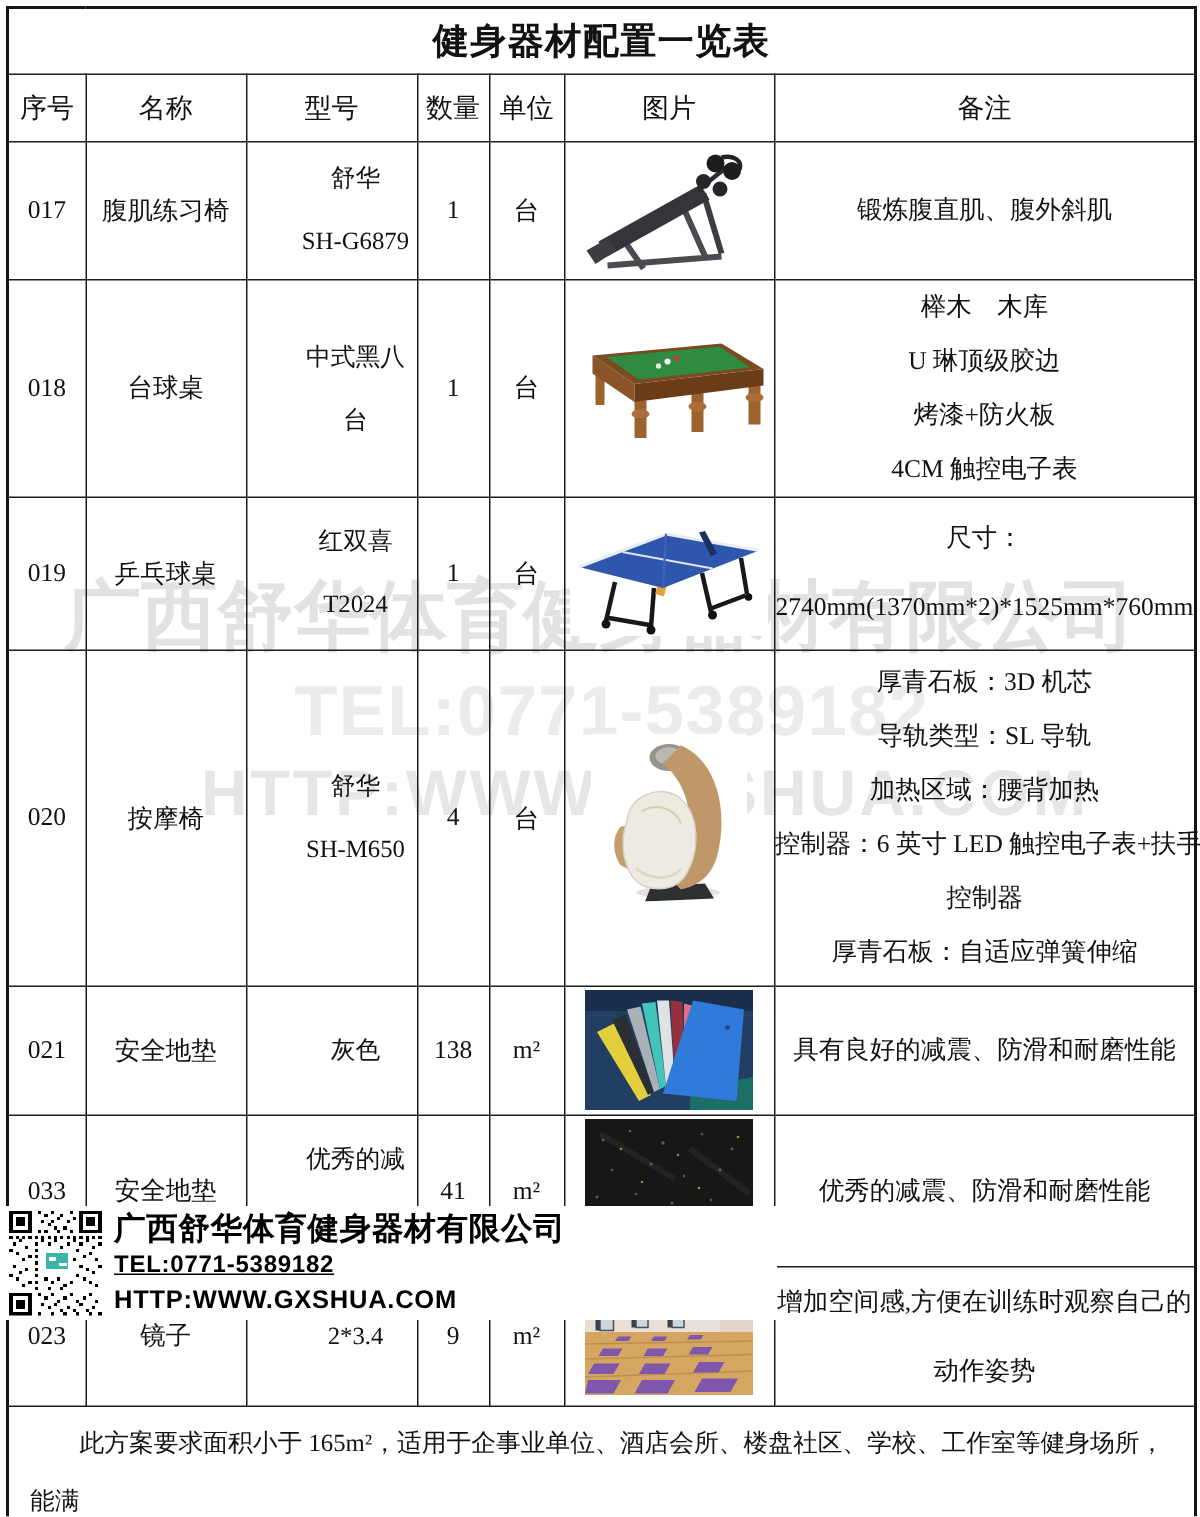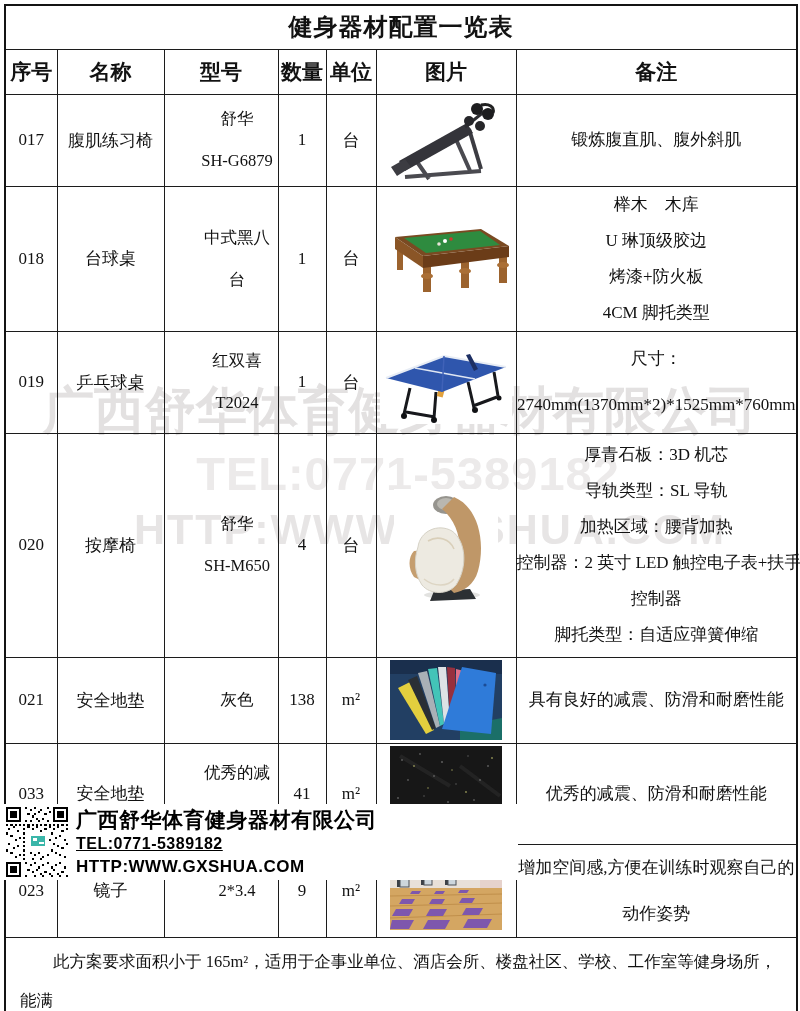--- a/index.html
+++ b/index.html
@@ -14,21 +14,21 @@
   .wm2 { top:446px; left:408px; transform:translateX(-50%); font-size:47px; color:#eceaea; letter-spacing:1px; }
   .wm3 { top:505px; left:430px; transform:translateX(-50%); font-size:43px; color:#e7e5e5; letter-spacing:2px; }
 
   
   table.sheet { position:absolute; left:4px; top:4px; width:792px; z-index:2;
                 border-collapse:collapse; table-layout:fixed; border:2px solid #141414; }
   .sheet td, .sheet th { border:1px solid #1c1c1c; text-align:center; vertical-align:middle;
                          font-size:17px; font-weight:normal; padding:0; background:transparent; }
   .r-title td { height:44px; }
   .title-text { font-size:24px; font-weight:bold; letter-spacing:1px; }
-  .r-head th { height:45px; font-weight:bold; font-size:21px; }
+  .r-head th { height:45px; font-weight:normal; font-size:18px; }
   .c-model div { line-height:42px; font-size:16.5px;padding-left:32px; }
   .c-name { font-size:17px; }
   .c-remarks { text-align:left; padding:4px 6px 4px 12px; font-size:16px;margin-left:16px; }
   .c-remarks div { line-height:36px; white-space:nowrap; }
   tr.sp .c-remarks div { line-height:46px; white-space:normal; }
   .c-img { padding:0; }
   .c-img svg { display:block; margin:0 auto; }
   .r-note td { height:79px; text-align:left; padding:4px 14px 0 14px; font-size:16.5px; }
   .r-note .ln { line-height:39px; }
   .ln1 { text-indent:2em; }
@@ -133,21 +133,21 @@
           <polygon points="25,16 101,9 121,23 47,31" fill="#2e8b3f"></polygon>
           <circle cx="66" cy="19" r="2" fill="#ffffff"></circle>
           <circle cx="72" cy="17" r="1.8" fill="#c83b2e"></circle>
           <circle cx="60" cy="22" r="1.8" fill="#e8e4d8"></circle>
         </svg>
       </td>
       <td class="c-remarks">
         <div>榉木　木库</div>
         <div>U 琳顶级胶边</div>
         <div>烤漆+防火板</div>
-        <div>4CM 脚托类型</div>
+        <div>4CM 触控电子表</div>
       </td>
     </tr>
 
     <tr class="r-data sp" style="height:102px">
       <td class="c-no">019</td>
       <td class="c-name">乒乓球桌</td>
       <td class="c-model">
         <div>红双喜</div>
         <div>T2024</div>
       </td>
@@ -195,23 +195,23 @@
           <path d="M20,62 C14,68 14,80 20,88 L30,93 C23,81 23,70 30,61 Z" fill="#c59e6f"></path>
           <path d="M24,58 C26,42 44,34 58,42 C72,52 74,78 62,96 C54,106 36,106 28,96 C20,84 20,70 24,58 Z" fill="#edeae1" stroke="#d6d2c6" stroke-width="1"></path>
           <path d="M34,52 C44,46 56,50 60,60" stroke="#d9cfb9" stroke-width="1.5" fill="none"></path>
           <path d="M30,90 C40,98 54,98 60,90" stroke="#ddd5c3" stroke-width="1.5" fill="none"></path>
         </svg>
       </td>
       <td class="c-remarks">
         <div>厚青石板：3D 机芯</div>
         <div>导轨类型：SL 导轨</div>
         <div>加热区域：腰背加热</div>
-        <div>控制器：2 英寸 LED 触控电子表+扶手</div>
+        <div>控制器：6 英寸 LED 触控电子表+扶手</div>
         <div>控制器</div>
-        <div>脚托类型：自适应弹簧伸缩</div>
+        <div>厚青石板：自适应弹簧伸缩</div>
       </td>
     </tr>
 
     <tr class="r-data" style="height:86px">
       <td class="c-no">021</td>
       <td class="c-name">安全地垫</td>
       <td class="c-model">
         <div>灰色</div>
       </td>
       <td class="c-qty">138</td>

